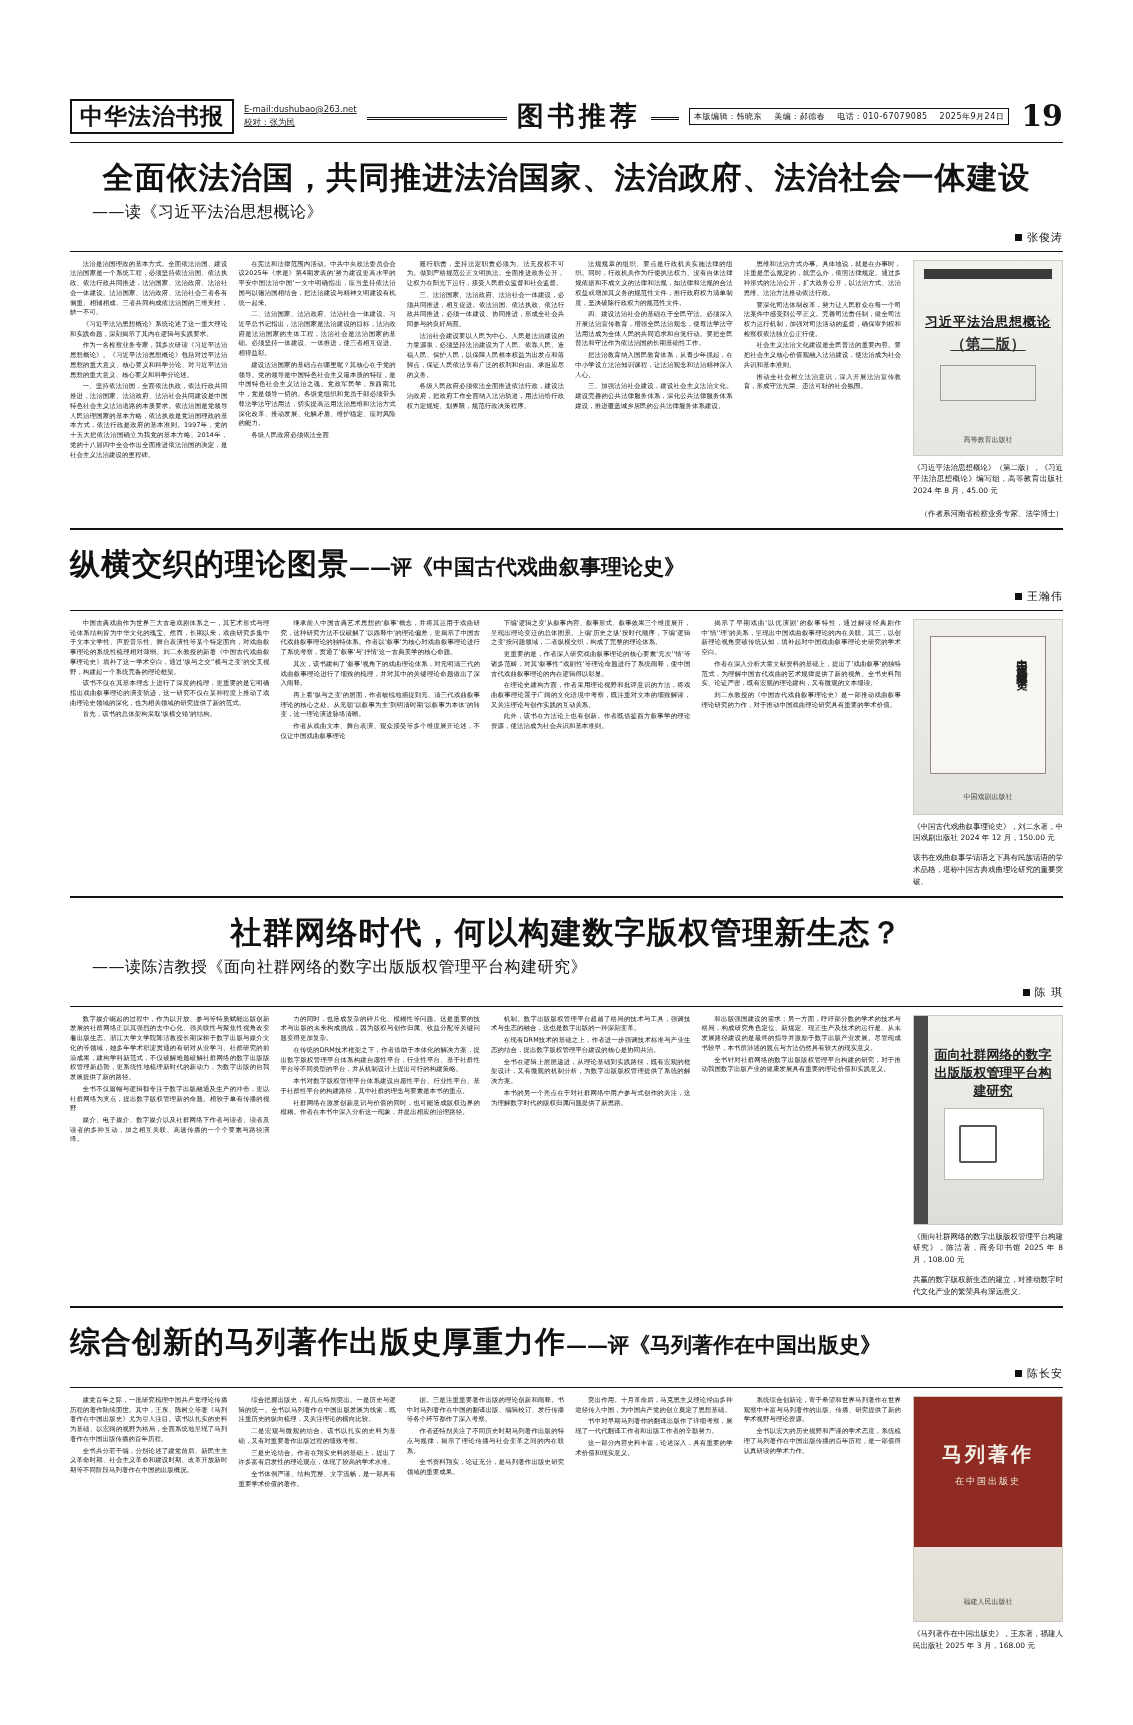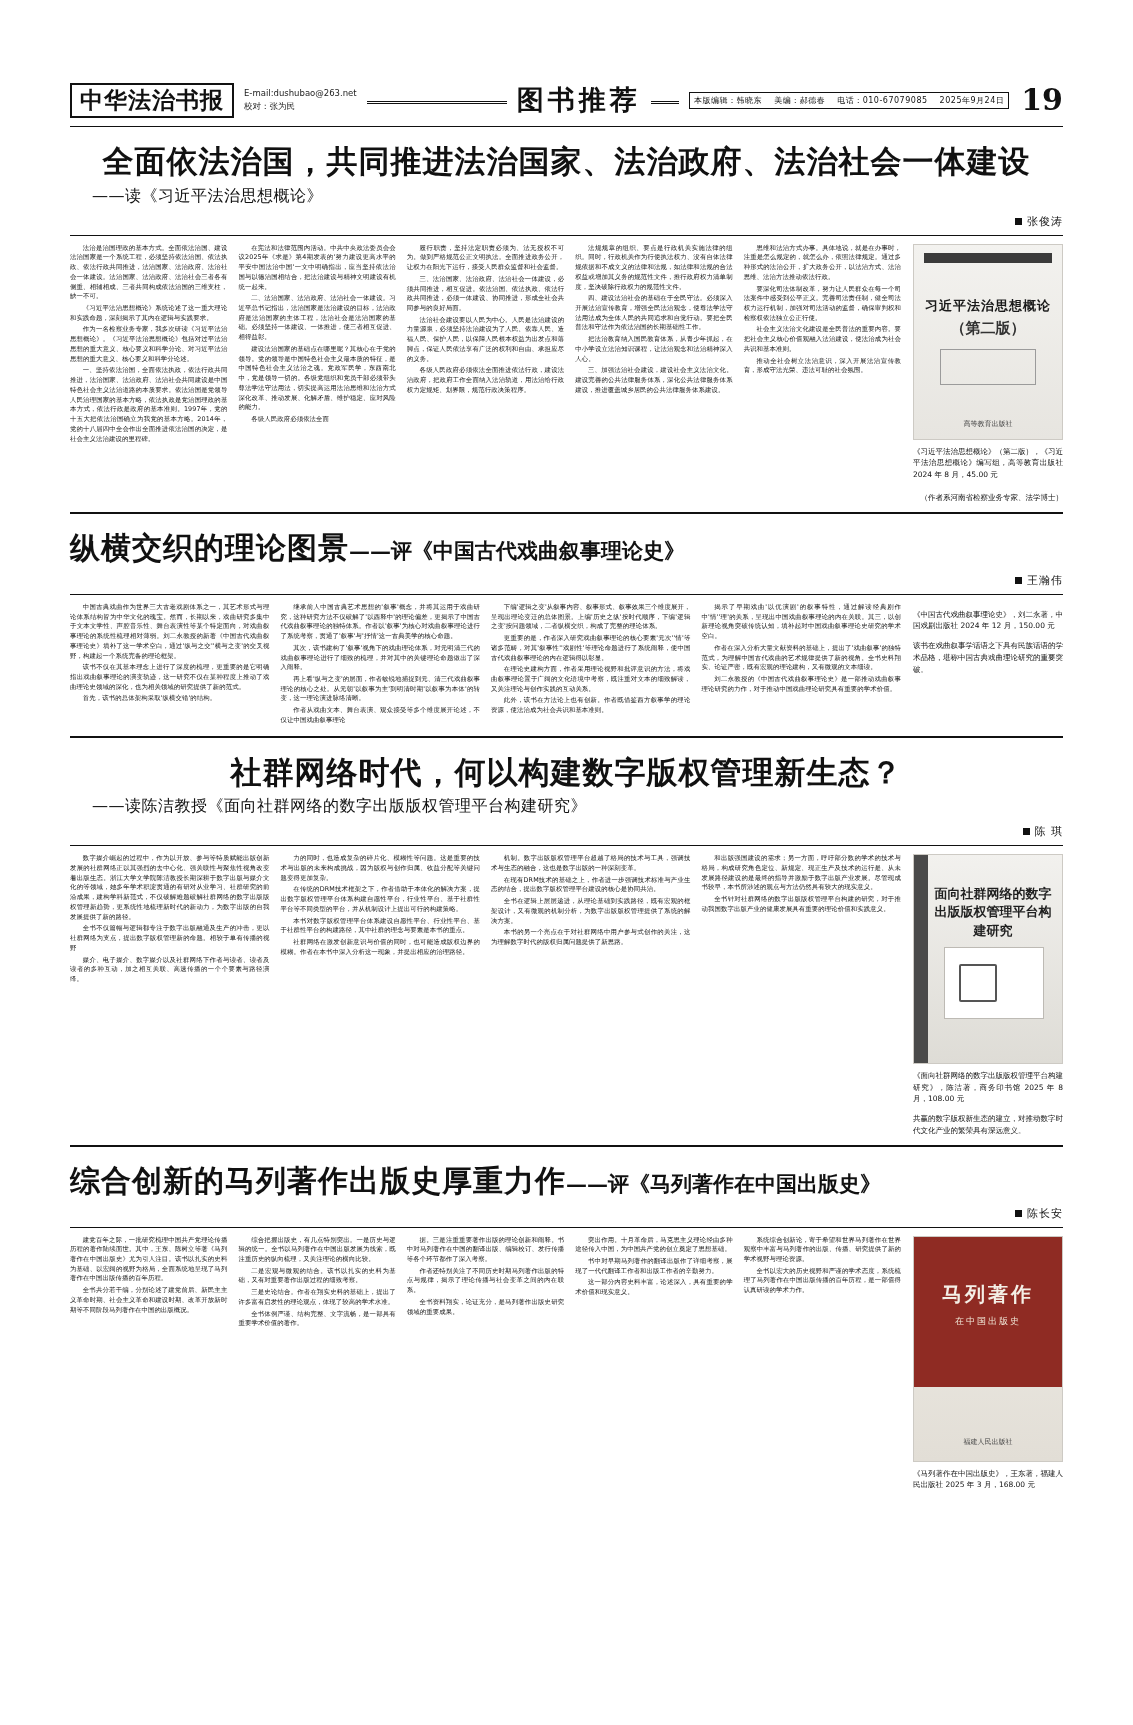--- a/index.html
+++ b/index.html
@@ -2,31 +2,31 @@
 <html><head>
 <meta charset="utf-8">
 <style>
   html,body{margin:0;padding:0;background:#ffffff;}
   body{
     width:1133px;height:1725px;
     font-family:"DejaVu Sans","Liberation Sans",sans-serif;
     color:#111;
     -webkit-font-smoothing:antialiased;
   }
-  .page{position:relative;width:1133px;height:1725px;box-sizing:border-box;padding:0 70px;}
+  .page{position:relative;width:1133px;height:1725px;box-sizing:border-box;padding:16px 70px;}
 
   
   .masthead{display:flex;align-items:center;padding-top:78px;height:44px;}
   .logo-box{
     border:2px solid #111;padding:3px 8px 5px 8px;
     font-family:"DejaVu Serif","Liberation Serif",serif;
     font-weight:bold;font-size:23px;letter-spacing:1px;line-height:1;
     white-space:nowrap;
   }
-  .mh-contact{font-size:8.5px;color:#222;margin-left:10px;white-space:nowrap;line-height:1.4;}
+  .mh-contact{font-size:8.5px;color:#222;margin-left:10px;white-space:nowrap;line-height:1.4;text-decoration:underline;}
   .mh-contact div{margin:1px 0;}
   .mh-rule{flex:0 0 140px;height:0;border-top:3px double #111;margin:0 10px;position:relative;top:2px;}
   .mh-section{
     font-family:"DejaVu Serif","Liberation Serif",serif;
     font-weight:bold;font-size:27px;letter-spacing:4px;white-space:nowrap;
   }
   .mh-rule2{flex:1 1 auto;height:0;border-top:3px double #111;margin:0 10px;position:relative;top:2px;}
   .mh-credits{
     font-size:8px;color:#111;white-space:nowrap;
     border:1px solid #111;padding:2px 4px;letter-spacing:.5px;
@@ -79,21 +79,21 @@
   }
   .col p{margin:0 0 2px 0;text-indent:2em;}
   .figure{flex:0 0 150px;}
   .cover{
     width:150px;background:#eceae6;border:1px solid #cdcac4;
     box-sizing:border-box;position:relative;overflow:hidden;
   }
   .cover-title{
     position:absolute;left:0;right:0;text-align:center;
     font-family:"DejaVu Serif","Liberation Serif",serif;
-    font-weight:bold;color:#1a1a1a;
+    font-weight:bold;color:#1a1a1a;text-decoration:underline;
   }
   .caption{
     font-size:7.5px;line-height:1.55;text-align:center;margin-top:6px;color:#111;
   }
   .caption.just{text-align:justify;}
   .figcomment{font-size:7.5px;line-height:1.6;text-align:justify;margin-top:8px;color:#111;}
   .author-note{font-size:7.5px;line-height:1.6;text-align:right;margin-top:12px;}
 
   
   .cover-a{height:196px;background:linear-gradient(#f3f2ef,#e7e5e0);}
@@ -221,20 +221,25 @@
           <p>在理论史建构方面，作者采用理论视野和批评意识的方法，将戏曲叙事理论置于广阔的文化语境中考察，既注重对文本的细致解读，又关注理论与创作实践的互动关系。</p>
           <p>此外，该书在方法论上也有创新。作者既借鉴西方叙事学的理论资源，使法治成为社会共识和基本准则。</p>
         </div>
         <div class="col">
           <p>揭示了早期戏曲'以优演剧'的叙事特性，通过解读经典剧作中'情''理'的关系，呈现出中国戏曲叙事理论的内在关联。其三，以创新理论视角突破传统认知，填补起对中国戏曲叙事理论史研究的学术空白。</p>
           <p>作者在深入分析大量文献资料的基础上，提出了'戏曲叙事'的独特范式，为理解中国古代戏曲的艺术规律提供了新的视角。全书史料翔实、论证严密，既有宏观的理论建构，又有微观的文本细读。</p>
           <p>刘二永教授的《中国古代戏曲叙事理论史》是一部推动戏曲叙事理论研究的力作，对于推动中国戏曲理论研究具有重要的学术价值。</p>
         </div>
       </div>
       <div class="figure">
+        <div class="cover cover-b">
+          <div class="frame"></div>
+          <div class="vt">中国古代戏曲叙事理论史</div>
+          <div class="foot">中国戏剧出版社</div>
+        </div>
         <div class="caption just">《中国古代戏曲叙事理论史》，刘二永著，中国戏剧出版社 2024 年 12 月，150.00 元</div>
         <div class="figcomment">该书在戏曲叙事学话语之下具有民族话语的学术品格，堪称中国古典戏曲理论研究的重要突破。</div>
       </div>
     </div>
   </div>
 
   <div class="hr-thick"></div>
 
   <div class="article">
     <div class="headline">社群网络时代，何以构建数字版权管理新生态？</div>

